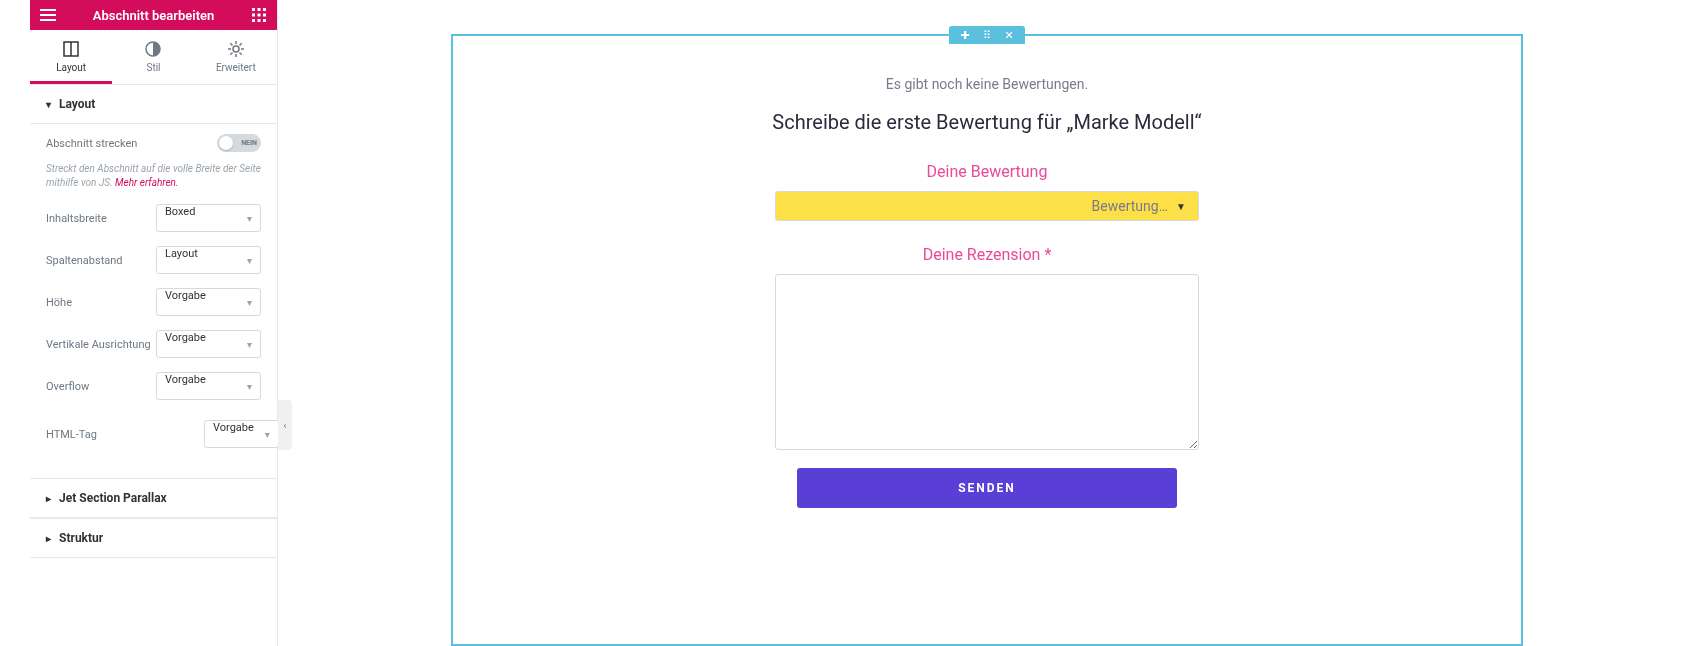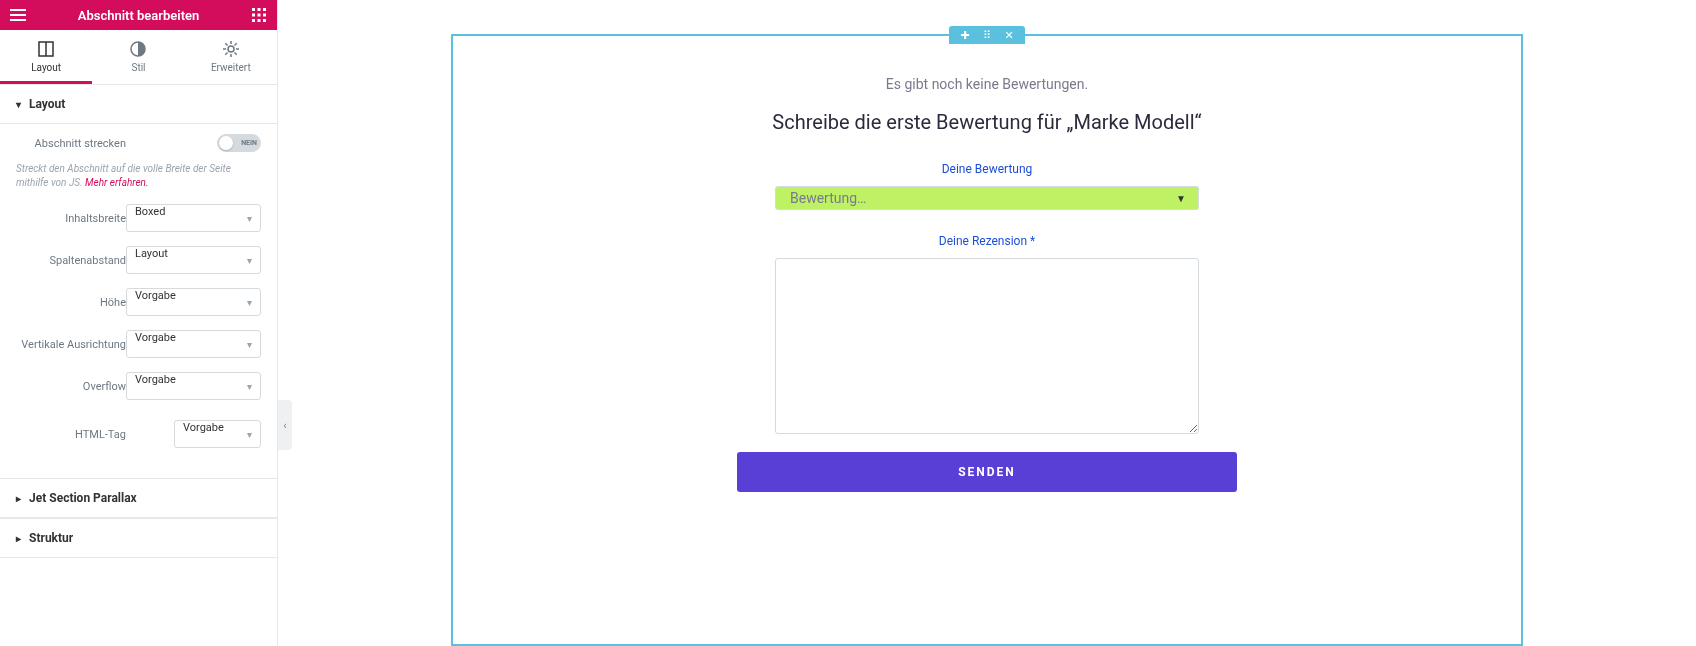--- a/index.html
+++ b/index.html
@@ -1,35 +1,35 @@
 <!DOCTYPE html>
 <html><head>
 <meta charset="utf-8">
 <style>
 * { box-sizing: border-box; margin: 0; padding: 0; font-family: -apple-system, BlinkMacSystemFont, "Segoe UI", Roboto, Helvetica, Arial, sans-serif; }
 body { width: 1696px; height: 646px; display: flex; background: #fff; overflow: hidden; }
 
 
-.sidebar { width: 278px; background: #fff; display: flex; flex-direction: column; border-right: 1px solid #e6e9ec; }
+.sidebar { width: 278px; background: #fff; display: flex; flex-direction: column; border-right: 1px solid #e6e9ec; padding-left: 30px; }
 .sidebar-header { background: #d30c5c; color: #fff; display: flex; align-items: center; height: 30px; padding: 0 8px; justify-content: space-between; }
 .sidebar-header .title { font-size: 13px; font-weight: 600; flex: 1; text-align: center; }
 .hamburger-icon, .grid-apps-icon { width: 20px; height: 20px; display: flex; align-items: center; justify-content: center; cursor: pointer; }
 
 .tabs { display: flex; background: #fff; border-bottom: 1px solid #e6e9ec; }
 .tab { flex: 1; text-align: center; padding: 10px 0 8px; font-size: 10px; color: #6d7882; cursor: pointer; border-bottom: 3px solid transparent; }
 .tab.active { border-bottom-color: #d30c5c; color: #333; }
 .tab .tab-icon { display: block; margin: 0 auto 4px; width: 18px; height: 18px; }
 
 .section-header { display: flex; align-items: center; padding: 12px 16px; font-size: 12px; font-weight: 700; color: #333; cursor: pointer; border-bottom: 1px solid #e6e9ec; background: #fff; }
 .section-header .caret { margin-right: 8px; font-size: 10px; }
 .section-header.collapsed { background: #fff; border-top: 1px solid #e6e9ec; }
 
 .controls { padding: 10px 16px 16px; }
 .control-row { display: flex; align-items: center; margin-bottom: 14px; }
-.control-label { font-size: 11px; color: #6d7882; flex: 0 0 110px; text-align: right; }
+.control-label { font-size: 11px; color: #6d7882; flex: 0 0 110px; }
 .control-field { flex: 1; }
 .select { width: 100%; height: 28px; border: 1px solid #d5dadf; border-radius: 3px; background: #fff; font-size: 11px; color: #333; padding: 0 24px 0 8px; position: relative; display: flex; align-items: flex-start; cursor: pointer; }
 .select .chev { position: absolute; right: 8px; top: 50%; transform: translateY(-50%); font-size: 10px; color: #9aa4ad; }
 .number-input { width: 58px; height: 28px; border: 1px solid #d5dadf; border-radius: 3px; font-size: 11px; padding: 0 6px; text-align: left; }
 .slider-row { display: flex; align-items: center; gap: 10px; margin-bottom: 14px; }
 .slider { flex: 1; -webkit-appearance: none; height: 4px; background: #d5dadf; border-radius: 2px; outline: none; }
 .slider::-webkit-slider-thumb { -webkit-appearance: none; width: 14px; height: 14px; background: #fff; border: 1px solid #d5dadf; border-radius: 50%; cursor: pointer; box-shadow: 0 1px 2px rgba(0,0,0,.1); }
 
 .toggle { position: relative; width: 44px; height: 18px; background: #d5dadf; border-radius: 10px; cursor: pointer; display: flex; align-items: center; justify-content: flex-end; padding-right: 4px; }
 .toggle .toggle-label { font-size: 7px; color: #6d7882; font-weight: 700; }
@@ -43,25 +43,25 @@
 
 .preview { flex: 1; position: relative; padding: 34px 0 0 0; display: flex; justify-content: center; }
 .section-frame { width: 1072px; border: 2px solid #5bc0de; position: relative; padding: 40px 30px 30px; }
 .section-tab { position: absolute; top: -10px; left: 50%; transform: translateX(-50%); background: #5bc0de; border-radius: 3px 3px 0 0; padding: 2px 10px; display: flex; gap: 10px; align-items: center; height: 18px; }
 .section-tab .mini-icon { color: #fff; font-size: 11px; cursor: pointer; width: 12px; text-align: center; }
 
 .reviews { text-align: center; }
 .reviews h2 { font-size: 38px; font-weight: 400; color: #2b2b3d; margin-bottom: 20px; }
 .no-reviews { font-size: 14px; color: #7a7a8c; margin-bottom: 18px; }
 .write-first { font-size: 20px; color: #2b2b3d; margin-bottom: 28px; }
-.field-label { font-size: 12px; color: #1d4ed8; margin-bottom: 10px; }
-.rating-select { width: 424px; height: 24px; margin: 0 auto 24px; border: 1px solid #d5dadf; border-radius: 3px; background: #bef264; position: relative; display: flex; align-items: center; padding: 0 30px 0 14px; font-size: 14px; color: #7a7a8c; cursor: pointer; }
+.field-label { font-size: 16px; color: #ec4899; margin-bottom: 10px; }
+.rating-select { width: 424px; height: 30px; margin: 0 auto 24px; border: 1px solid #d5dadf; border-radius: 3px; background: #fde047; position: relative; display: flex; align-items: center; padding: 0 30px 0 14px; font-size: 14px; color: #7a7a8c; cursor: pointer; justify-content: flex-end; }
 .rating-select .tri { position: absolute; right: 12px; font-size: 10px; color: #333; }
 .review-textarea { width: 424px; height: 176px; margin: 0 auto 18px; display: block; border: 1px solid #d5dadf; border-radius: 3px; resize: both; font-size: 14px; padding: 10px; }
-.submit-btn { width: 500px; height: 40px; background: #5a3fd6; color: #fff; border: none; border-radius: 3px; font-size: 12px; font-weight: 700; letter-spacing: 2px; cursor: pointer; }
+.submit-btn { width: 380px; height: 40px; background: #5a3fd6; color: #fff; border: none; border-radius: 3px; font-size: 12px; font-weight: 700; letter-spacing: 2px; cursor: pointer; }
 </style>
 </head>
 <body>
 
 <div class="sidebar">
   <div class="sidebar-header">
     <span class="hamburger-icon">
       <svg width="16" height="12" viewBox="0 0 16 12">
           <path d="M0 0h16v2H0zM0 5h16v2H0zM0 10h16v2H0z" fill="#fff"></path>
         </svg>

